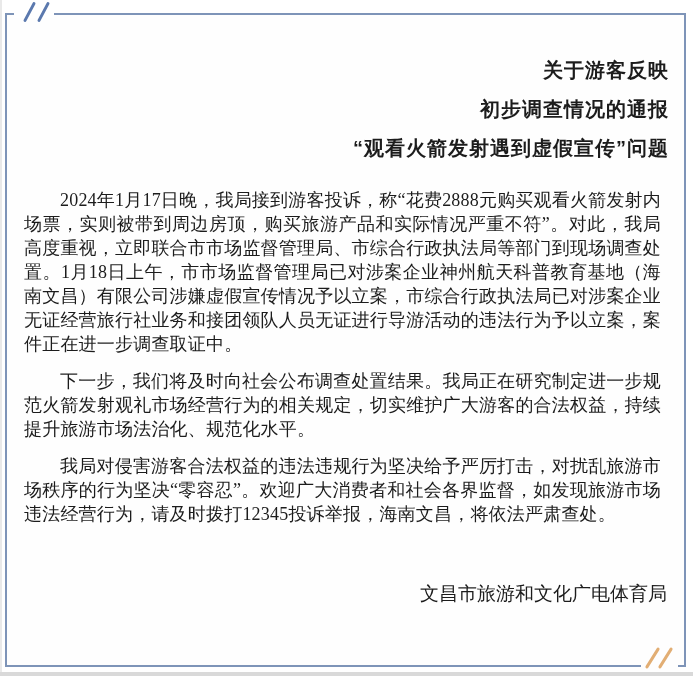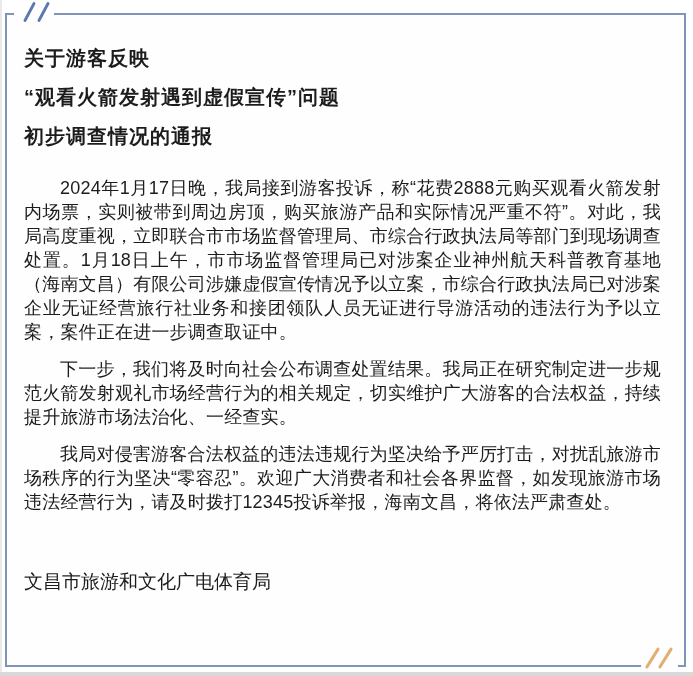--- a/index.html
+++ b/index.html
@@ -45,41 +45,43 @@
   .slash-tl.s2{left:42px;}
   .slash-br{height:24px;top:646px;transform:rotate(32deg);}
   .slash-br.s1{left:651px;}
   .slash-br.s2{left:664px;}
   
   .content{
     position:absolute;left:24px;right:24px;top:15px;z-index:4;
     color:#1c1c1c;
   }
   .title-block{
-    margin-top:24px;
-    text-align:left;
+    margin-top:36px;
+    text-align:right;
     font-weight:700;
     font-size:20px;
     line-height:39px;
     letter-spacing:1px;
   }
   .body-block{
     margin-top:20px;
     font-size:18px;
     line-height:24px;
     font-weight:500;
     letter-spacing:0.2px;
     text-align:justify;
   }
   .body-block p{
     margin:0 8px 13px 0;
     text-indent:2em;
+    font-family:Liberation Serif, serif;
   }
   .signature-block{
     margin-top:52px;
+    text-align:right;
     font-size:19px;
     line-height:32px;
     font-weight:500;
     padding-right:2px;
   }
 </style>
 </head>
 <body>
 
 <div class="page">
@@ -91,27 +93,27 @@
 
   <span class="slash slash-tl s1" style="background: rgb(91, 121, 174);"></span>
   <span class="slash slash-tl s2" style="background: rgb(91, 121, 174);"></span>
   <span class="slash slash-br s1" style="background: rgb(226, 174, 116);"></span>
   <span class="slash slash-br s2" style="background: rgb(226, 174, 116);"></span>
 
   <div class="content" style="color: rgb(28, 28, 28);">
 
     <div class="title-block">
       <div>关于游客反映</div>
+      <div>初步调查情况的通报</div>
       <div>“观看火箭发射遇到虚假宣传”问题</div>
-      <div>初步调查情况的通报</div>
     </div>
 
     <div class="body-block">
       <p>2024年1月17日晚，我局接到游客投诉，称“花费2888元购买观看火箭发射内场票，实则被带到周边房顶，购买旅游产品和实际情况严重不符”。对此，我局高度重视，立即联合市市场监督管理局、市综合行政执法局等部门到现场调查处置。1月18日上午，市市场监督管理局已对涉案企业神州航天科普教育基地（海南文昌）有限公司涉嫌虚假宣传情况予以立案，市综合行政执法局已对涉案企业无证经营旅行社业务和接团领队人员无证进行导游活动的违法行为予以立案，案件正在进一步调查取证中。</p>
-      <p>下一步，我们将及时向社会公布调查处置结果。我局正在研究制定进一步规范火箭发射观礼市场经营行为的相关规定，切实维护广大游客的合法权益，持续提升旅游市场法治化、一经查实。</p>
+      <p>下一步，我们将及时向社会公布调查处置结果。我局正在研究制定进一步规范火箭发射观礼市场经营行为的相关规定，切实维护广大游客的合法权益，持续提升旅游市场法治化、规范化水平。</p>
       <p>我局对侵害游客合法权益的违法违规行为坚决给予严厉打击，对扰乱旅游市场秩序的行为坚决“零容忍”。欢迎广大消费者和社会各界监督，如发现旅游市场违法经营行为，请及时拨打12345投诉举报，海南文昌，将依法严肃查处。</p>
     </div>
 
     <div class="signature-block">
       <div>文昌市旅游和文化广电体育局</div>
     </div>
 
   </div>
 
   <div class="edge-left"></div>

